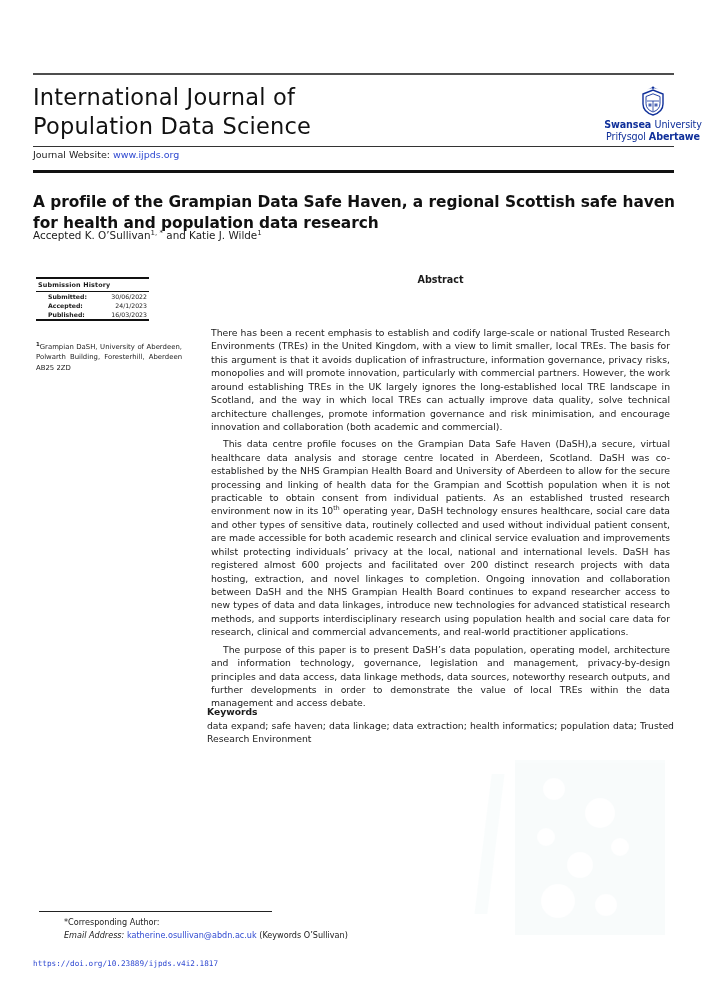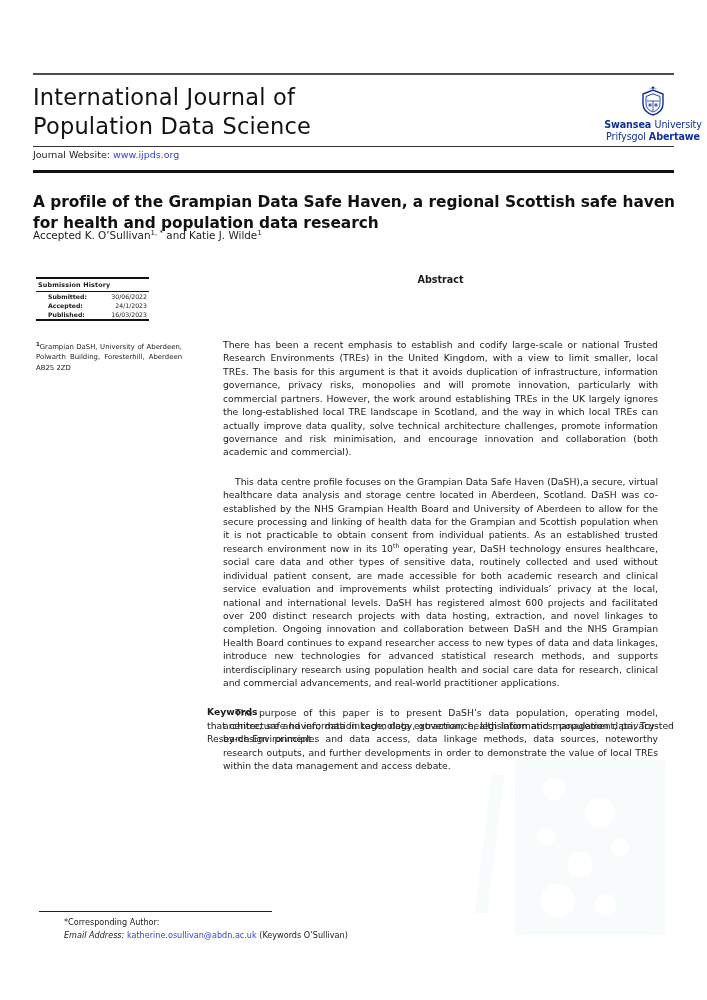--- a/index.html
+++ b/index.html
@@ -222,21 +222,21 @@
   .abstract-body {
     position: absolute;
     top: 322px;
     left: 207px;
     width: 467px;
     font-size: 9.25px;
     line-height: 1.452;
     text-align: justify;
     color: #1a1a1a;
   }
-  .abstract-body p { margin: 16px; }
+  .abstract-body p { margin: 4px; }
   .abstract-body p + p { text-indent: 12px; }
   .abstract-body sup { font-size: 6.2px; vertical-align: super; line-height: 0;}
 
   .kw-head {
     position: absolute;
     top: 706px;
     left: 207px;
     font-size: 9.2px;
     font-weight: 700;
   }
@@ -385,36 +385,37 @@
   </div>
 
   <div class="abstract-head">Abstract</div>
   <div class="abstract-body">
     <p>There has been a recent emphasis to establish and codify large-scale or national Trusted Research Environments (TREs) in the United Kingdom, with a view to limit smaller, local TREs. The basis for this argument is that it avoids duplication of infrastructure, information governance, privacy risks, monopolies and will promote innovation, particularly with commercial partners. However, the work around establishing TREs in the UK largely ignores the long-established local TRE landscape in Scotland, and the way in which local TREs can actually improve data quality, solve technical architecture challenges, promote information governance and risk minimisation, and encourage innovation and collaboration (both academic and commercial).</p>
     <p><span>This data centre profile focuses on the Grampian Data Safe Haven (DaSH),a secure, virtual healthcare data analysis and storage centre located in Aberdeen, Scotland. DaSH was co-established by the NHS Grampian Health Board and University of Aberdeen to allow for the secure processing and linking of health data for the Grampian and Scottish population when it is not practicable to obtain consent from individual patients. As an established trusted research environment now in its 10</span><sup>th</sup><span> operating year, DaSH technology ensures healthcare, social care data and other types of sensitive data, routinely collected and used without individual patient consent, are made accessible for both academic research and clinical service evaluation and improvements whilst protecting individuals’ privacy at the local, national and international levels. DaSH has registered almost 600 projects and facilitated over 200 distinct research projects with data hosting, extraction, and novel linkages to completion. Ongoing innovation and collaboration between DaSH and the NHS Grampian Health Board continues to expand researcher access to new types of data and data linkages, introduce new technologies for advanced statistical research methods, and supports interdisciplinary research using population health and social care data for research, clinical and commercial advancements, and real-world practitioner applications.</span></p>
     <p>The purpose of this paper is to present DaSH’s data population, operating model, architecture and information technology, governance, legislation and management, privacy-by-design principles and data access, data linkage methods, data sources, noteworthy research outputs, and further developments in order to demonstrate the value of local TREs within the data management and access debate.</p>
   </div>
 
   <div class="kw-head">Keywords</div>
-  <div class="kw-body">that centre; safe haven; data linkage; data extraction; health informatics; population data; Trusted Research Environment</div>
+  <div class="kw-body">data expand; safe haven; data linkage; data extraction; health informatics; population data; Trusted Research Environment</div>
 
   <div class="watermark">
     <span class="wbl"></span>
     <div class="wsq"></div>
     <i style="left:88px;  top:18px;  width:22px; height:22px;"></i>
     <i style="left:130px; top:38px;  width:30px; height:30px;"></i>
     <i style="left:82px;  top:68px;  width:18px; height:18px;"></i>
     <i style="left:112px; top:92px;  width:26px; height:26px;"></i>
     <i style="left:156px; top:78px;  width:18px; height:18px;"></i>
     <i style="left:86px;  top:124px; width:34px; height:34px;"></i>
     <i style="left:140px; top:134px; width:22px; height:22px;"></i>
   </div>
 
   <div class="foot-rule"></div>
   <div class="corr">
     <div>*Corresponding Author:</div>
     <div><span class="em">Email Address:</span> <a href="#">katherine.osullivan@abdn.ac.uk</a> <span>(Keywords O’Sullivan)</span></div>
   </div>
 
   <div class="doi-block">
+    <div><a href="#">https://doi.org/10.23889/ijpds.v4i2.1817</a></div>
   </div>
 
 </div>
 
 </body></html>

